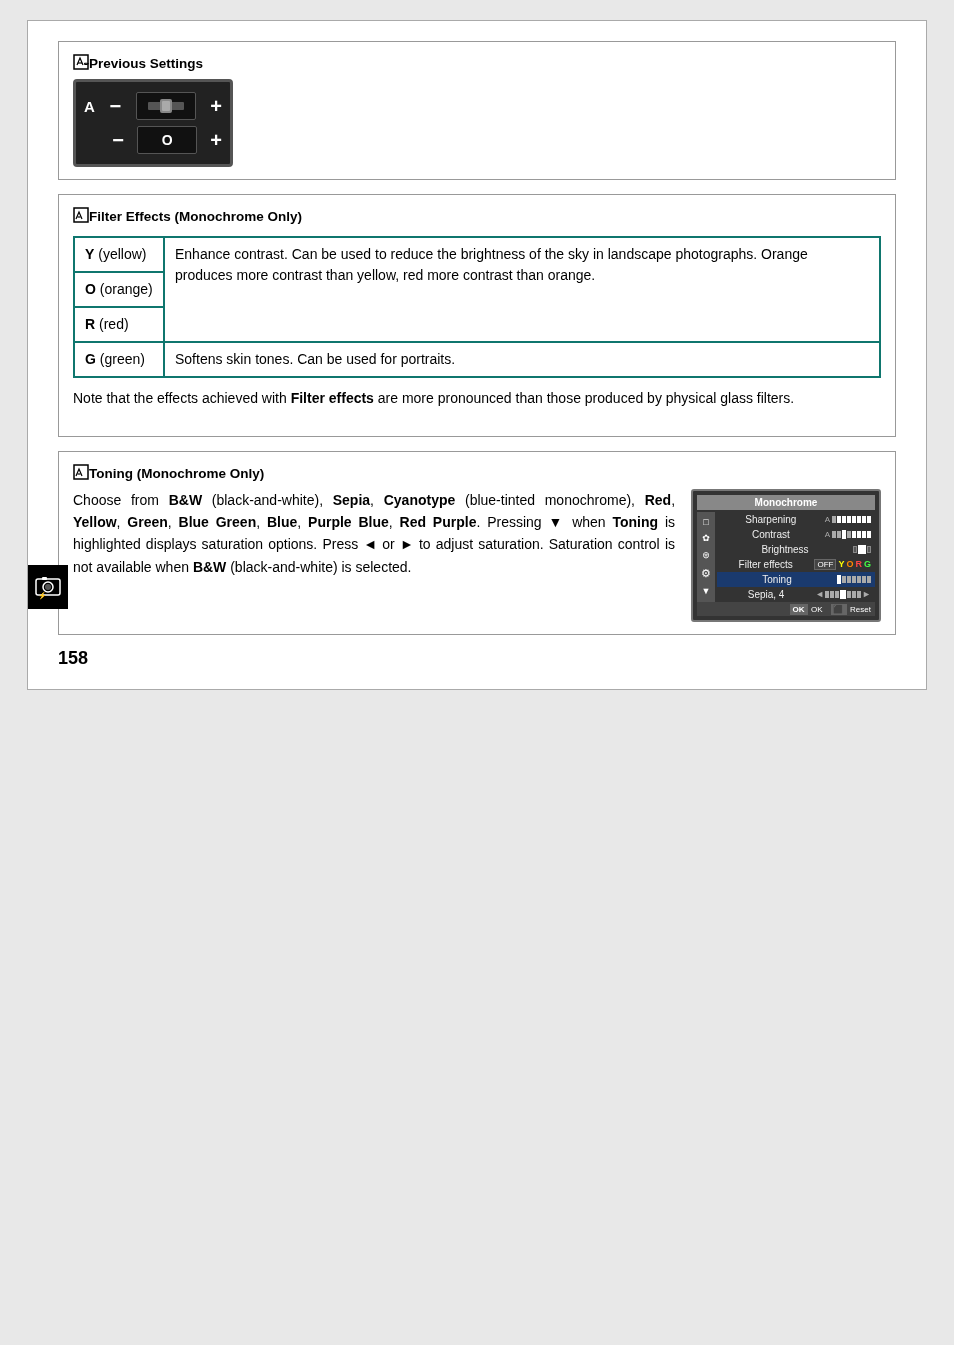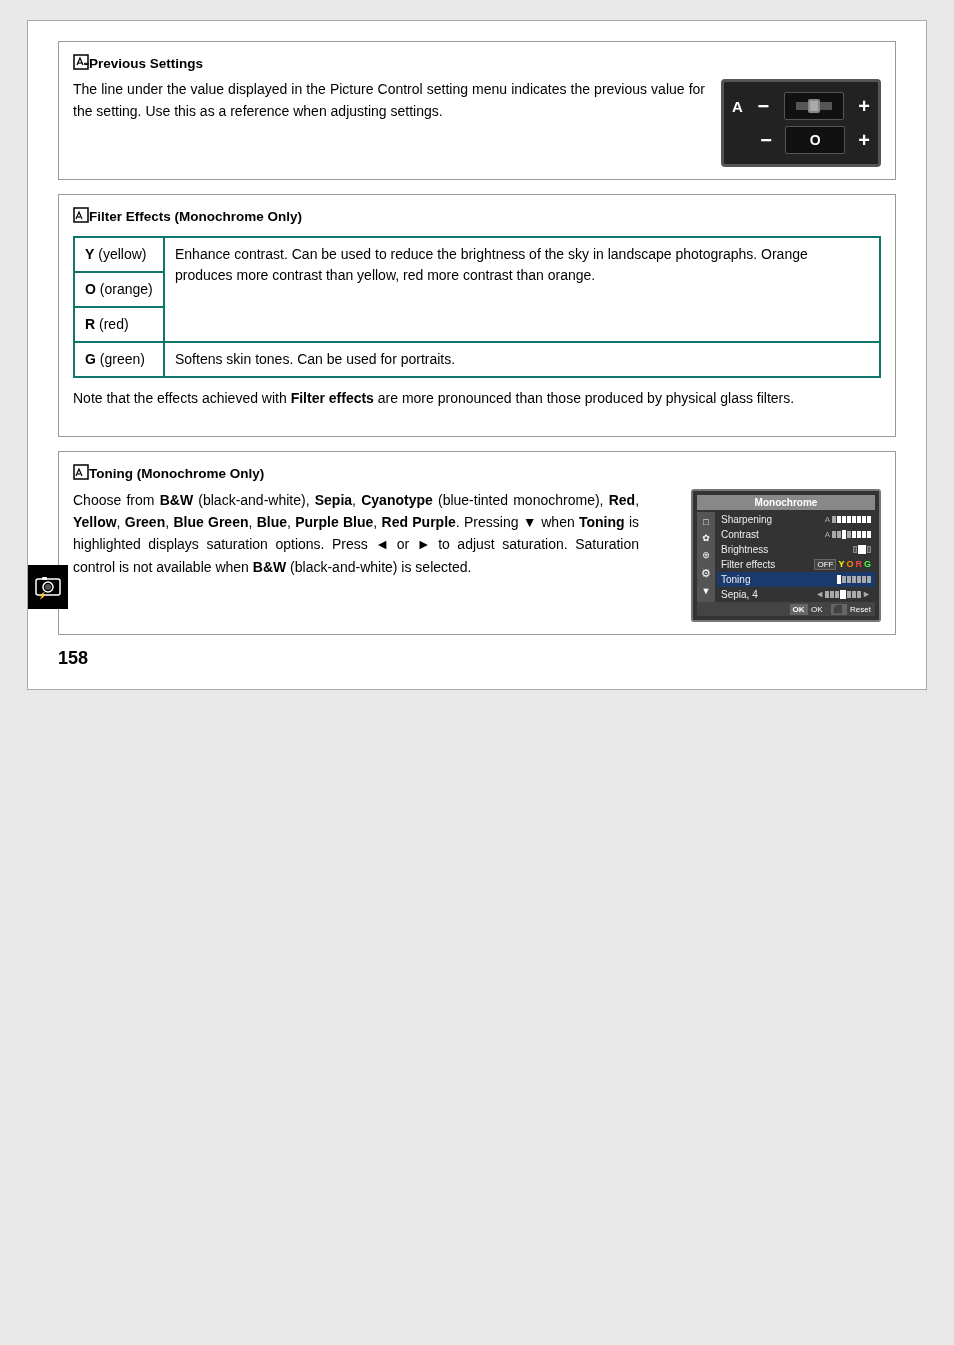--- a/index.html
+++ b/index.html
@@ -118,21 +118,20 @@
     
     .menu-screen {
       width: 190px;
       min-width: 190px;
       background: #333;
       border: 2px solid #777;
       border-radius: 3px;
       padding: 4px;
       font-size: 10px;
       color: #fff;
-      margin-left: 36px;
     }
     .menu-title-bar {
       background: #888;
       color: #fff;
       text-align: center;
       font-size: 10px;
       padding: 2px 4px;
       margin-bottom: 2px;
       font-weight: bold;
     }
@@ -142,20 +141,21 @@
       padding: 2px 4px;
       gap: 4px;
     }
     .menu-row.highlighted {
       background: #1a3a6e;
     }
     .menu-row-label {
       flex: 1;
       font-size: 10px;
       color: #eee;
+      text-align: center;
     }
     .menu-row-value {
       font-size: 9px;
       color: #fff;
       display: flex;
       align-items: center;
       gap: 2px;
     }
     .menu-sidebar {
       display: flex;
@@ -242,21 +242,20 @@
         <svg width="16" height="16" viewBox="0 0 16 16">
           <rect x="1" y="1" width="14" height="14" fill="none" stroke="#000" stroke-width="1.5"></rect>
           <path d="M4 11 L7 4 L10 11" stroke="#000" stroke-width="1.2" fill="none"></path>
           <line x1="5" y1="9" x2="9" y2="9" stroke="#000" stroke-width="1.2"></line>
           <text x="11" y="12" font-size="6" fill="#000">✏</text>
         </svg>
       </span>
       <span>Previous Settings</span>
     </div>
     <div class="section-body">
-      <p class="section-text">The line under the value displayed in the Picture Control setting menu indicates the previous value for the setting. Use this as a reference when adjusting settings.</p>
 
       <div class="camera-screen">
         <div class="screen-row">
           <span style="font-size:15px; font-weight:bold;">A</span>
           <span style="font-size:20px;">−</span>
           <div class="screen-val">
             <svg width="40" height="20" viewBox="0 0 40 20">
               <rect x="2" y="6" width="36" height="8" fill="#555" rx="1"></rect>
               <rect x="14" y="3" width="12" height="14" fill="#888" rx="2"></rect>
               <rect x="16" y="5" width="8" height="10" fill="#aaa" rx="1"></rect>

